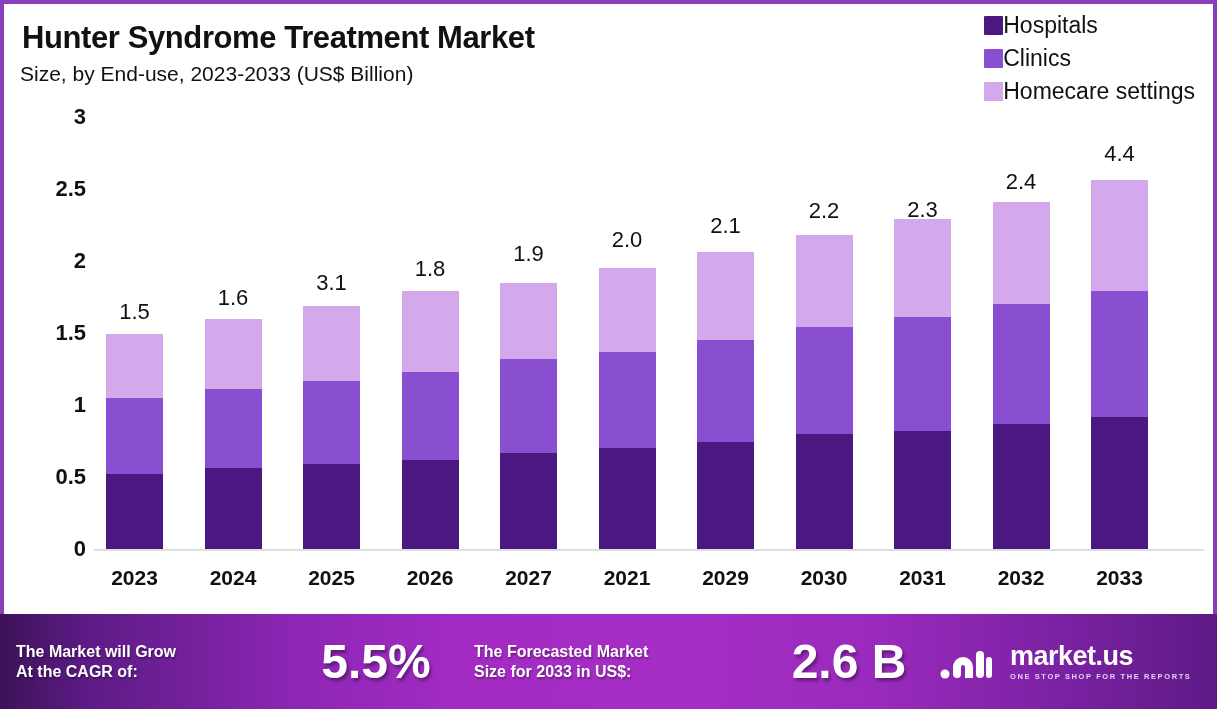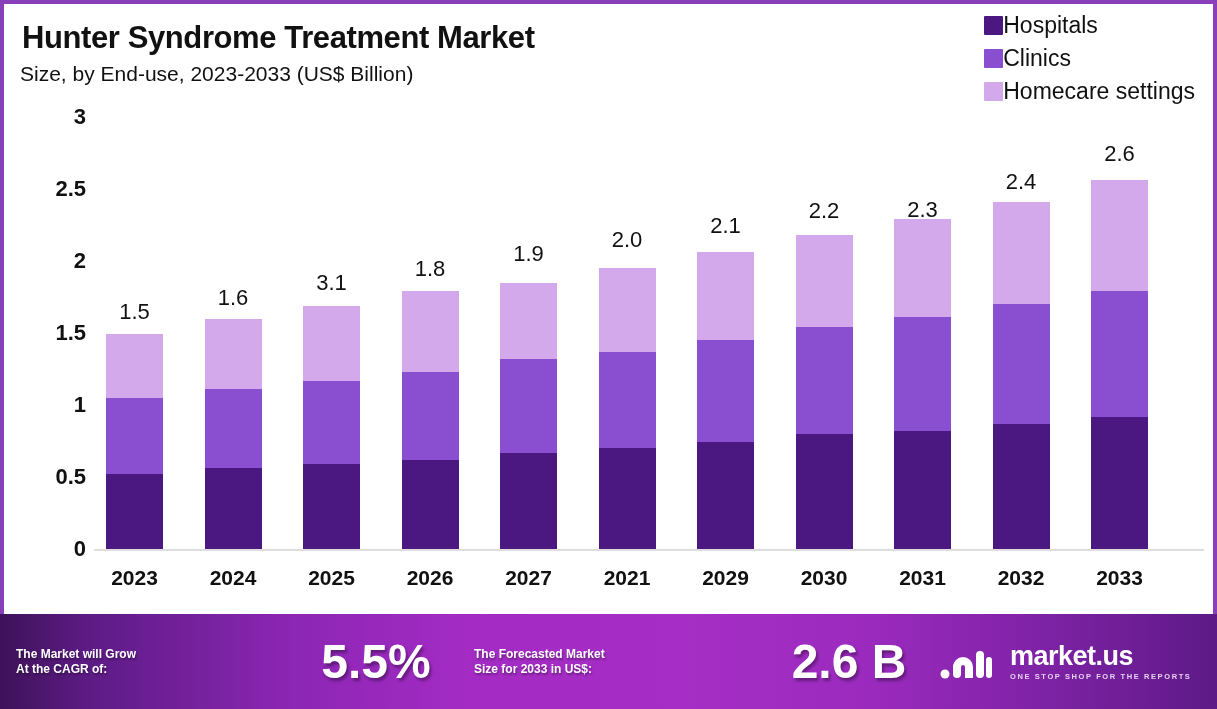--- a/index.html
+++ b/index.html
@@ -70,21 +70,21 @@
   
   .banner{
     position:absolute;left:0;top:614px;width:1217px;height:95px;
     background:linear-gradient(90deg,
        #3d1258 0%, #5c1b84 7%, #8c26b4 24%, #a32bc4 38%,
        #a62ec6 56%, #9a2abd 72%, #7d22a5 86%, #5e1a86 100%);
     display:flex;align-items:center;
     overflow:hidden;
   }
   .banner-text{
-    color:#fff;font-size:12px;font-weight:bold;line-height:1.2;
+    color:#fff;font-size:16px;font-weight:bold;line-height:1.2;
     white-space:pre-line;
     text-shadow:1px 2px 2px rgba(0,0,0,.35);
   }
   .banner-big{
     color:#fff;font-size:48px;font-weight:bold;white-space:nowrap;
     text-shadow:2px 3px 3px rgba(0,0,0,.35);
   }
   .b-cagr-label{margin-left:16px;width:270px;}
   .b-cagr-value{width:180px;text-align:center;}
   .b-fc-label{margin-left:8px;width:300px;}
@@ -230,21 +230,21 @@
             </div>
             <div class="bar-value" style="bottom: 422.6px;">2.4</div>
             <div class="bar-year">2032</div>
           </div>
           <div class="bar-group" style="left: 997px; height: 614px;">
             <div class="bar-stack" style="bottom: 69px;">
               <div class="seg" style="height: 110.88px; background: rgb(212, 169, 236);"></div>
               <div class="seg" style="height: 125.28px; background: rgb(138, 79, 208);"></div>
               <div class="seg" style="height: 132.48px; background: rgb(75, 23, 128);"></div>
             </div>
-            <div class="bar-value" style="bottom: 451.4px;">2.6</div>
+            <div class="bar-value" style="bottom: 451.4px;">4.4</div>
             <div class="bar-year">2033</div>
           </div>
         </div>
     </div>
   </div>
 
   <div class="banner">
     <div class="banner-text b-cagr-label">The Market will Grow
 At the CAGR of:</div>
     <div class="banner-big b-cagr-value">5.5%</div>

